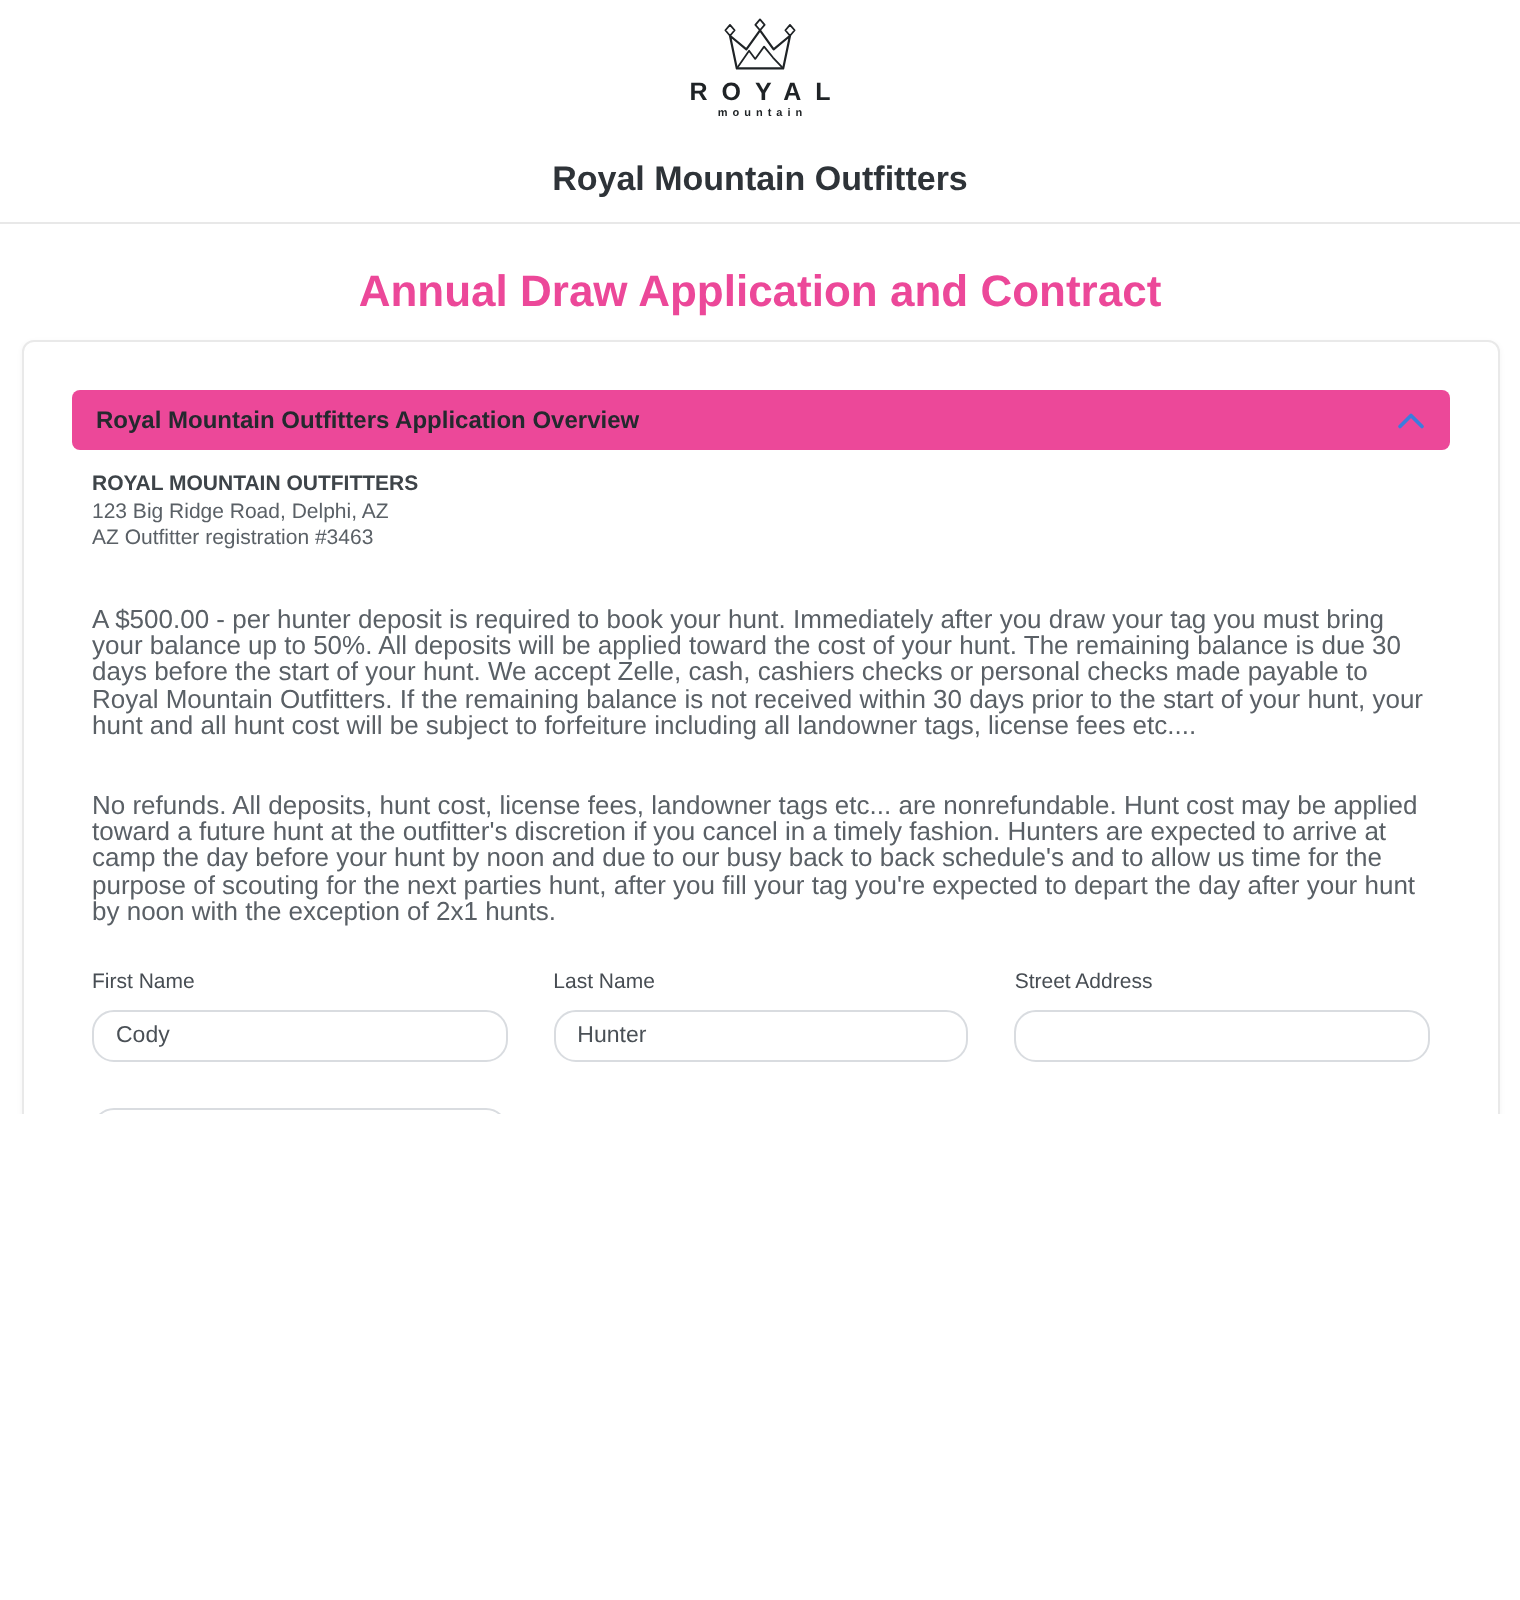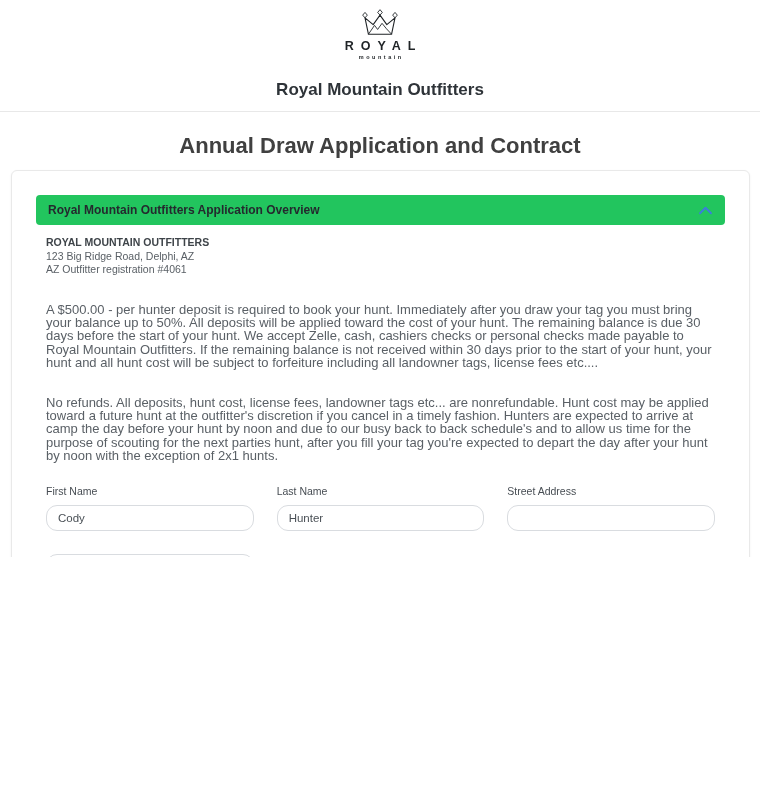--- a/index.html
+++ b/index.html
@@ -8,29 +8,29 @@
 
   
   .site-header { text-align: center; padding: 9px 0 10px; border-bottom: 1px solid #e8e8e8; }
   .logo { display: inline-block; text-align: center; }
   .logo svg { display: block; margin: 0 auto; height: 30px; width: 60px; }
   .logo-royal { font-size: 12.5px; line-height: 11px; font-weight: 700; letter-spacing: 7px; padding-left: 7px; color: #1f2326; margin-top: 2px; }
   .logo-mountain { font-size: 5.5px; line-height: 6px; font-weight: 700; letter-spacing: 2.5px; padding-left: 2.5px; color: #1f2326; margin-top: 2px; }
   .site-title { margin-top: 16px; font-size: 17px; line-height: 22px; font-weight: 700; color: #2e3338; }
 
   
-  .page-title { margin-top: 21px; text-align: center; font-size: 22px; line-height: 26px; font-weight: 700; color: #404040; }
+  .page-title { margin-top: 21px; text-align: center; font-size: 22px; line-height: 26px; font-weight: 700; color: #ec4899; }
 
   
   .card { margin: 11px 10px 0 11px; background: #fff; border: 1px solid #e9e9e9; border-radius: 6px;
           box-shadow: 0 1px 3px rgba(0,0,0,0.05); padding: 24px; }
 
   
   .acc-header { height: 30px; display: flex; align-items: center; justify-content: space-between;
-                background: #22c55e; border-radius: 4px; padding: 0 12px; cursor: pointer; }
+                background: #ec4899; border-radius: 4px; padding: 0 12px; cursor: pointer; }
   .acc-header-label { font-size: 12px; font-weight: 700; color: #24292e; }
   .acc-header svg { display: block; }
   .acc-body { padding: 10px 10px 0; }
 
   .company { font-size: 10.5px; line-height: 13.5px; color: #5a6066; margin-top: 1px; }
   .company-name { font-weight: 700; color: #3e4449; }
 
   .para { margin-top: 26px; font-size: 13px; line-height: 13.4px; color: #5a6066; }
   .para + .para { }
 
@@ -74,21 +74,21 @@
         <svg width="15" height="11" viewBox="0 0 16 12" fill="none" stroke="#3b7ddd" stroke-width="2" stroke-linecap="round" stroke-linejoin="round">
           <polyline points="2,9 8,3 14,9"></polyline>
         </svg>
       </span>
     </div>
 
     <div class="acc-body">
       <div class="company">
         <div class="company-name">ROYAL MOUNTAIN OUTFITTERS</div>
         <div>123 Big Ridge Road, Delphi, AZ</div>
-        <div>AZ Outfitter registration #4061</div>
+        <div>AZ Outfitter registration #3463</div>
       </div>
 
       <p class="para">A $500.00 - per hunter deposit is required to book your hunt. Immediately after you draw your tag you must bring your balance up to 50%. All deposits will be applied toward the cost of your hunt. The remaining balance is due 30 days before the start of your hunt. We accept Zelle, cash, cashiers checks or personal checks made payable to Royal Mountain Outfitters. If the remaining balance is not received within 30 days prior to the start of your hunt, your hunt and all hunt cost will be subject to forfeiture including all landowner tags, license fees etc....</p>
       <p class="para">No refunds. All deposits, hunt cost, license fees, landowner tags etc... are nonrefundable. Hunt cost may be applied toward a future hunt at the outfitter's discretion if you cancel in a timely fashion. Hunters are expected to arrive at camp the day before your hunt by noon and due to our busy back to back schedule's and to allow us time for the purpose of scouting for the next parties hunt, after you fill your tag you're expected to depart the day after your hunt by noon with the exception of 2x1 hunts.</p>
     </div>
 
     <div class="form-area">
       <div class="form-grid">
         <div class="field">
           <label>First Name</label>

